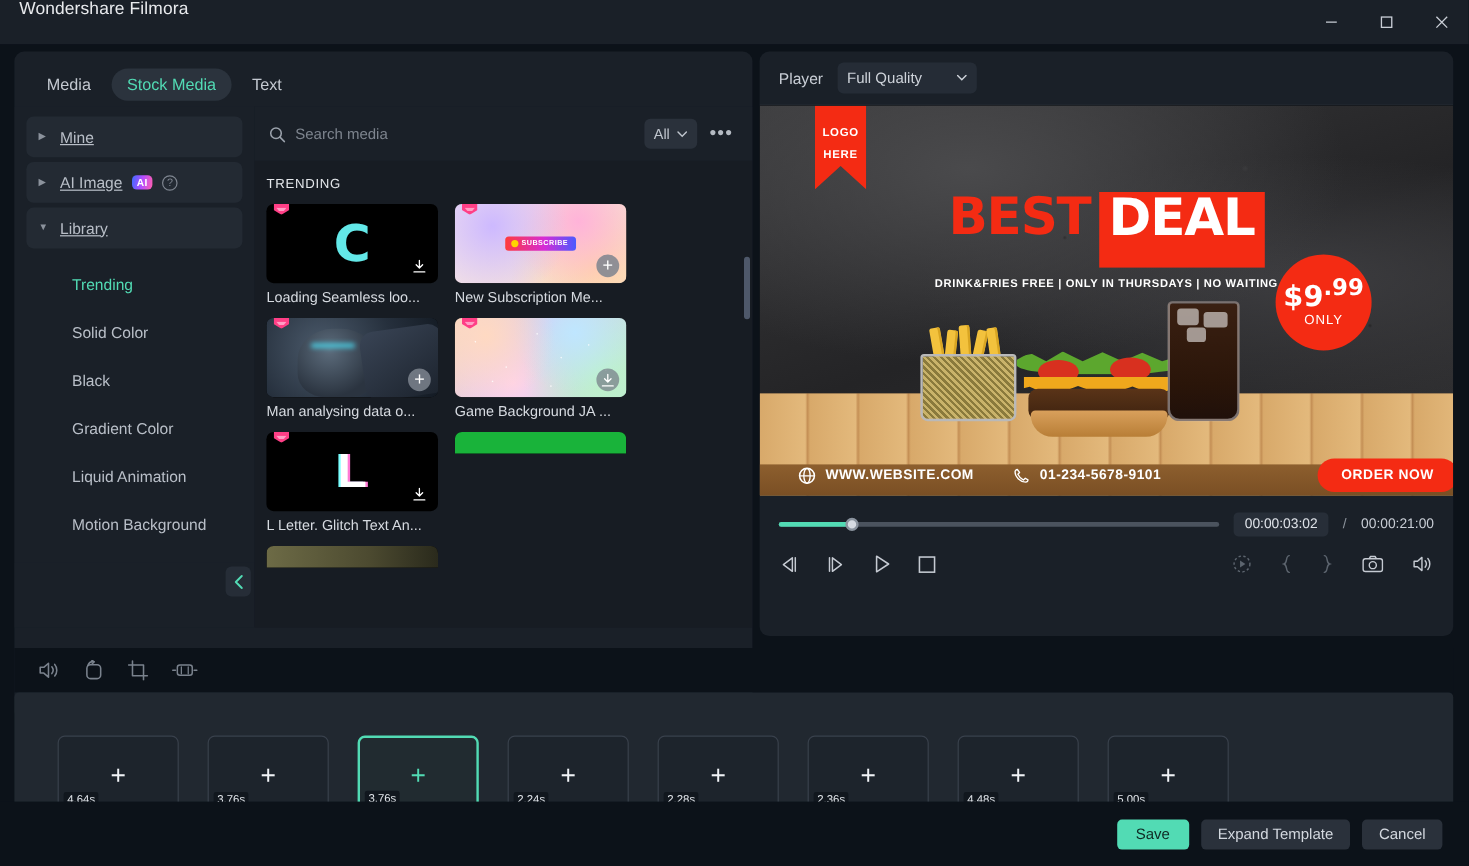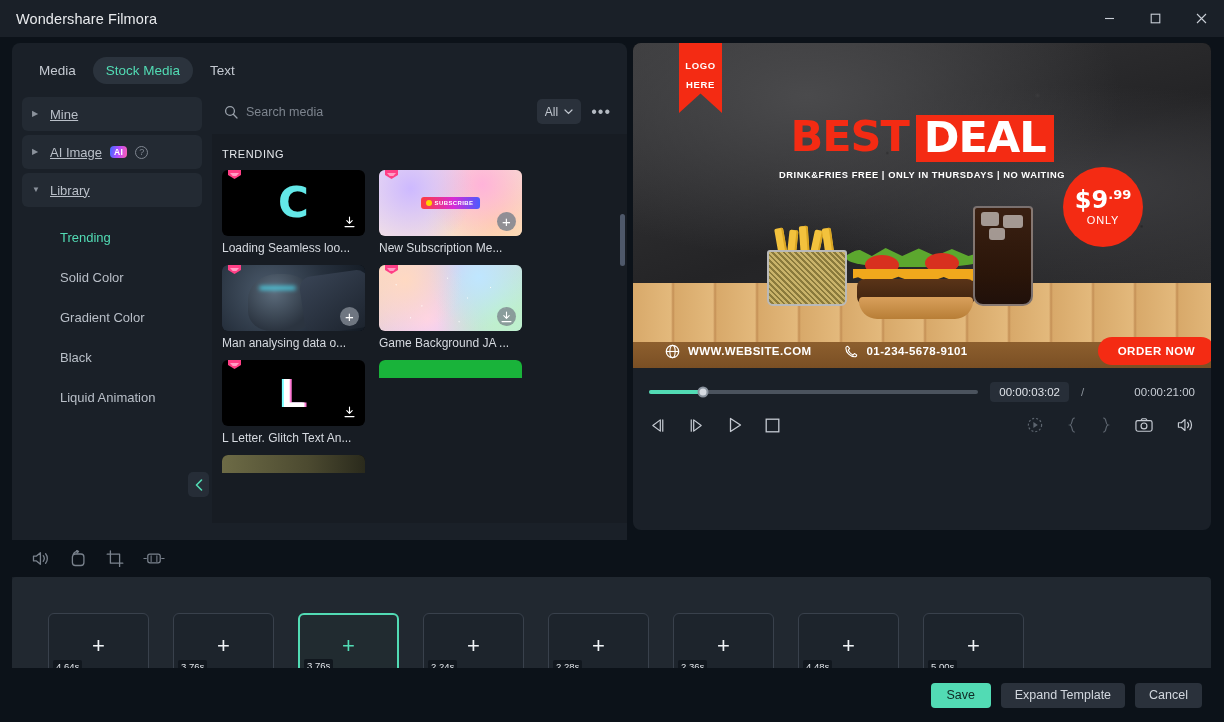--- a/index.html
+++ b/index.html
@@ -8,21 +8,21 @@
     background: #0c1219;
     font-family: "Liberation Sans", sans-serif;
     overflow: hidden;
     -webkit-font-smoothing: antialiased;
   }
 
   
   .titlebar {
     height: 37px; width: 100%;
     background: #1a2028;
-    display: flex; align-items: center;
+    display: flex; 
     position: relative;
   }
   .app-title {
     font-size: 14.5px; color: #e8eaed;
     margin-left: 16px; letter-spacing: .1px;
   }
   .win-controls { margin-left: auto; display: flex; height: 37px; }
   .win-btn {
     width: 46px; height: 37px;
     display: flex; align-items: center; justify-content: center;
@@ -351,21 +351,21 @@
     position: absolute; left: 0; right: 0; top: 72px;
     text-align: center;
   }
   .bd-line {
     display: inline-flex; align-items: stretch; gap: 7px;
     font-family: "DejaVu Sans", sans-serif;
     font-weight: bold; font-size: 43px; line-height: 1;
     letter-spacing: -1px;
   }
   .bd-best { color: #f42b13; }
-  .bd-deal { background: #f42b13; color: #fff; padding: 1px 8px 3px; }
+  .bd-deal { background: #f42b13; color: #fff; padding: 1px 8px 19px; }
   .bd-sub {
     margin-top: 8px; color: #fff;
     font-size: 9.3px; font-weight: bold; letter-spacing: .55px;
   }
   .fries {
     position: absolute; left: 134px; bottom: 62px;
     width: 80px; height: 82px;
   }
   .fries-basket {
     position: absolute; left: 0; bottom: 0; width: 80px; height: 56px;
@@ -429,21 +429,21 @@
     position: absolute; right: 68px; top: 124px;
     width: 80px; height: 80px; border-radius: 50%;
     background: #f42b13; color: #fff;
     display: flex; flex-direction: column;
     align-items: center; justify-content: center;
   }
   .price-main {
     font-size: 24px; font-weight: bold; line-height: 1;
     font-family: "DejaVu Sans", sans-serif;
   }
-  .price-main sup { font-size: 13px; }
+  .price-main sup { font-size: 19px; }
   .price-only { font-size: 11px; letter-spacing: .8px; margin-top: 2px; }
   .footer-bar {
     position: absolute; left: 0; bottom: 0; width: 620px; height: 34px;
     display: flex; align-items: center; gap: 10px;
     padding-left: 32px;
   }
   .fb-item {
     display: flex; align-items: center; gap: 8px;
     color: #fff; font-size: 11.5px; font-weight: bold; letter-spacing: .4px;
   }
@@ -471,21 +471,21 @@
     transform: translate(-50%,-50%);
     width: 11px; height: 11px; border-radius: 50%;
     background: #d6dbe2; border: 2px solid #8a939e;
   }
   .tc-cur {
     background: #272e38; border-radius: 4px;
     padding: 4px 9px; font-size: 11.5px; color: #dfe3e9;
     font-family: "Liberation Sans", sans-serif;
   }
   .tc-sep { color: #8d949d; font-size: 11.5px; }
-  .tc-tot { font-size: 11.5px; color: #c8cdd5; margin-left: 38px; }
+  .tc-tot { font-size: 11.5px; color: #c8cdd5; }
   .ctrl-row {
     display: flex; align-items: center;
     margin-top: 15px;
   }
   .ctrl-left { display: flex; gap: 22px; align-items: center; }
   .ctrl-right { margin-left: auto; display: flex; gap: 24px; align-items: center; }
   .ic { color: #c5cad2; display: flex; }
   .ic.dim { color: #5d656f; }
 
   
@@ -594,23 +594,24 @@
 
           <div class="side-group">
             <span class="caret">▼</span>
             <span class="side-group-label">Library</span>
           </div>
         </div>
 
         <div class="side-items">
           <div class="side-item active">Trending</div>
           <div class="side-item">Solid Color</div>
+          <div class="side-item">Black</div>
           <div class="side-item">Gradient Color</div>
-          <div class="side-item">Black</div>
           <div class="side-item">Liquid Animation</div>
+          <div class="side-item">Motion Background</div>
         </div>
 
         <div class="sidebar-fade"></div>
         <div class="collapse-btn">
           <svg width="8" height="12" viewBox="0 0 8 12">
               <path d="M6.5 1L1.5 6l5 5" fill="none" stroke="currentColor" stroke-width="1.6" stroke-linecap="round" stroke-linejoin="round"></path>
             </svg>
         </div>
       </div>
 
@@ -723,20 +724,29 @@
           <div class="grid-scroll">
             <div class="thumb"></div>
           </div>
         </div>
       </div>
     </div>
   </div>
 
   <div class="right-panel">
 
+    <div class="player-head">
+      <span class="player-label">Player</span>
+      <div class="quality-sel">
+        <span>Full Quality</span>
+        <svg width="9" height="6" viewBox="0 0 9 6">
+            <path d="M1 1l3.5 3.5L8 1" fill="none" stroke="currentColor" stroke-width="1.2" stroke-linecap="round"></path>
+          </svg>
+      </div>
+    </div>
 
     <div class="video-stage">
       <div class="wall"></div>
       <div class="table-wood"></div>
 
       <div class="ribbon">
         <div>LOGO</div>
         <div>HERE</div>
       </div>
 

